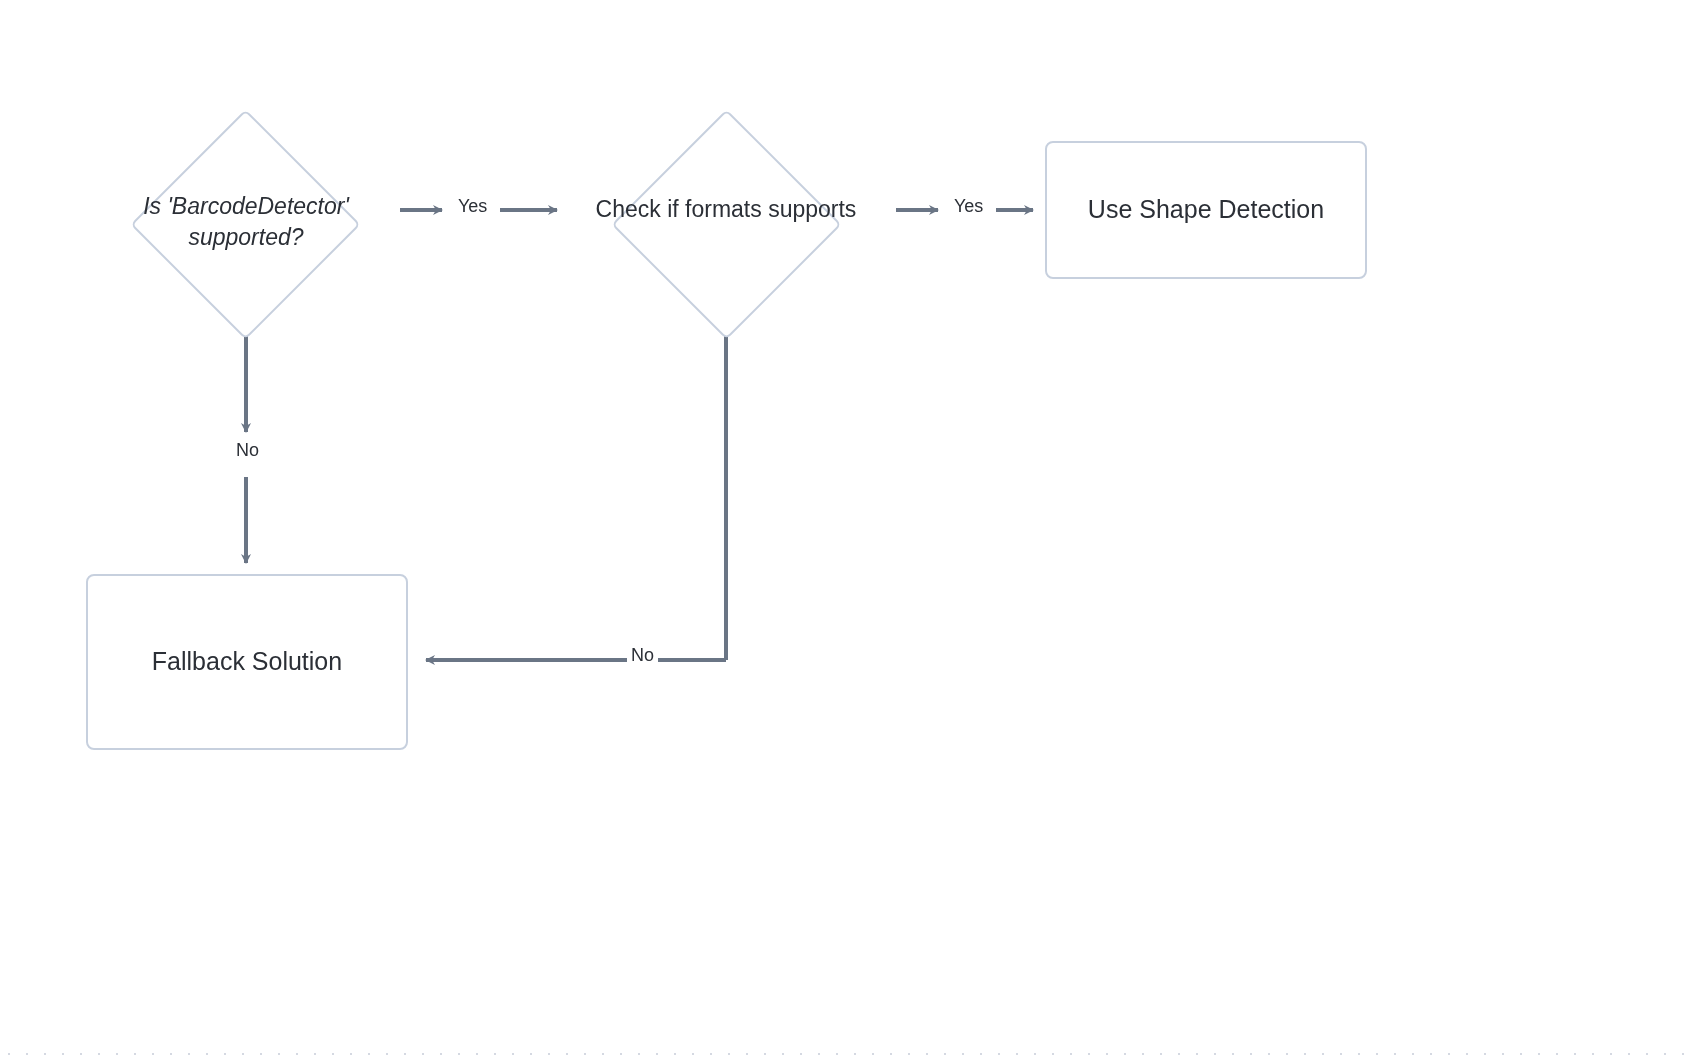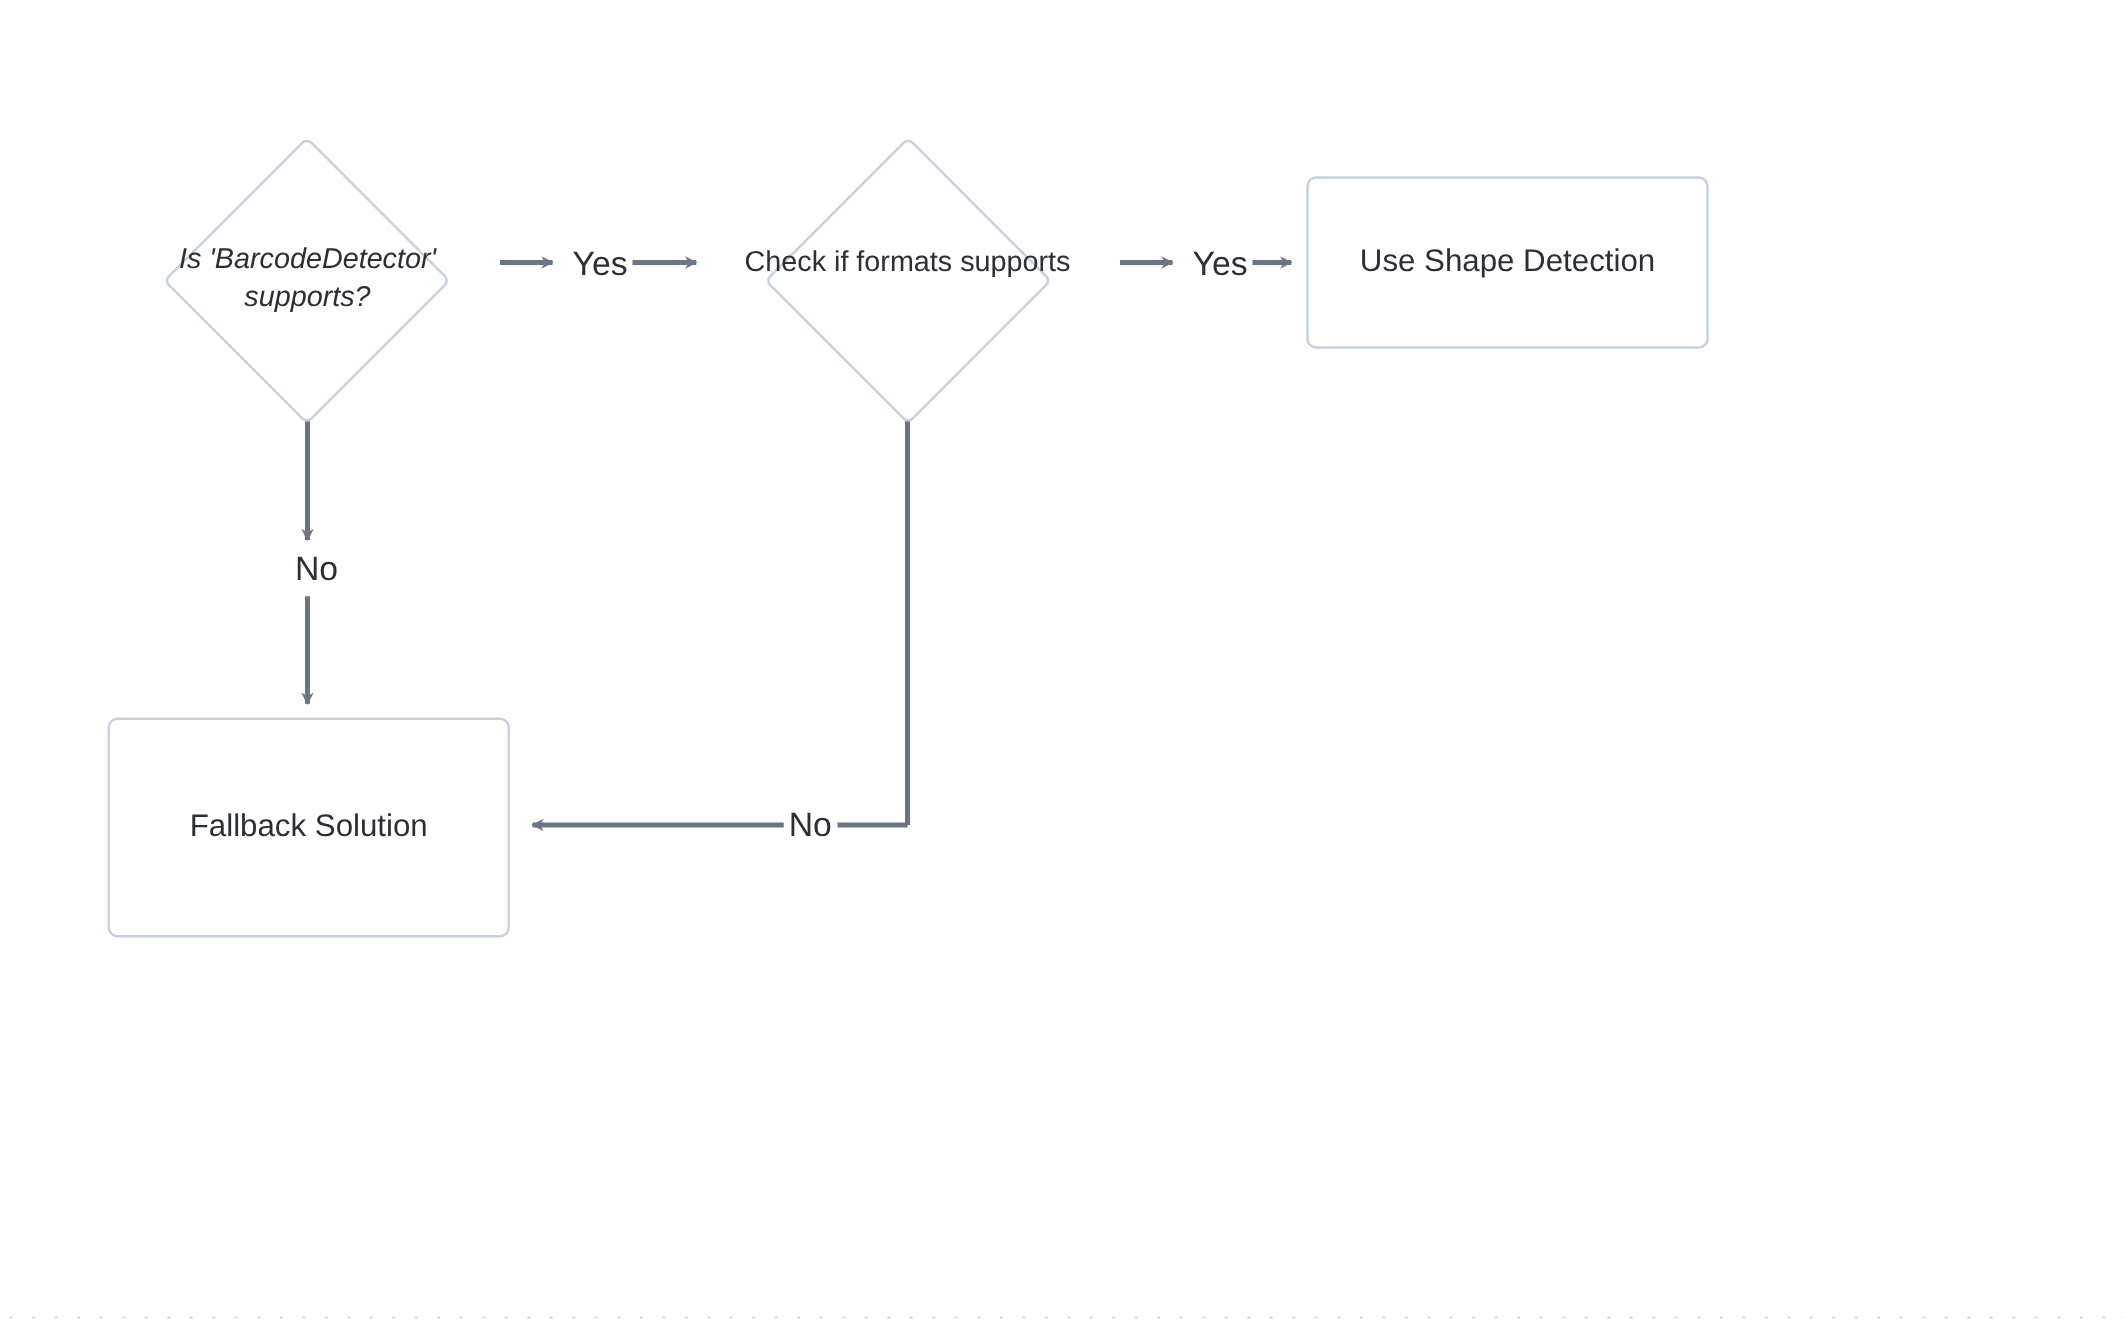--- a/index.html
+++ b/index.html
@@ -50,21 +50,21 @@
       justify-content: center;
       text-align: right;
       color: #2b2f36;
       font-size: 25px;
       line-height: 1.35;
       font-weight: 500;
     }
     .edge-label {
       position: absolute;
       color: #2b2f36;
-      font-size: 27px;
+      font-size: 18px;
       background: #ffffff;
       padding: 0 4px;
       z-index: 3;
     }
     .footer-dots {
       position: absolute;
       left: 0;
       right: 0;
       bottom: 0;
       height: 8px;
@@ -104,21 +104,21 @@
 
     <line x1="726" y1="327" x2="726" y2="660" stroke="#6a7585" stroke-width="4"></line>
     <line x1="726" y1="660" x2="426" y2="660" stroke="#6a7585" stroke-width="4" marker-end="url(#arrowhead)"></line>
   </svg>
 
   <div class="diamond" style="left:86px; top:95px; width:320px; height:230px;">
     <div class="diamond-shape" style="left:78px; top:48px; width:163px; height:163px;"></div>
     <div class="diamond-text" style="left:0; top:12px; width:320px; height:230px;font-style:italic;">
       <div>
         <div>Is 'BarcodeDetector'</div>
-        <div>supports?</div>
+        <div>supported?</div>
       </div>
     </div>
   </div>
 
   <div class="diamond" style="left:546px; top:95px; width:360px; height:230px;">
     <div class="diamond-shape" style="left:99px; top:48px; width:163px; height:163px;"></div>
     <div class="diamond-text" style="left:0; top:0; width:360px; height:230px;">
       <div>
         <div>Check if formats supports</div>
       </div>

